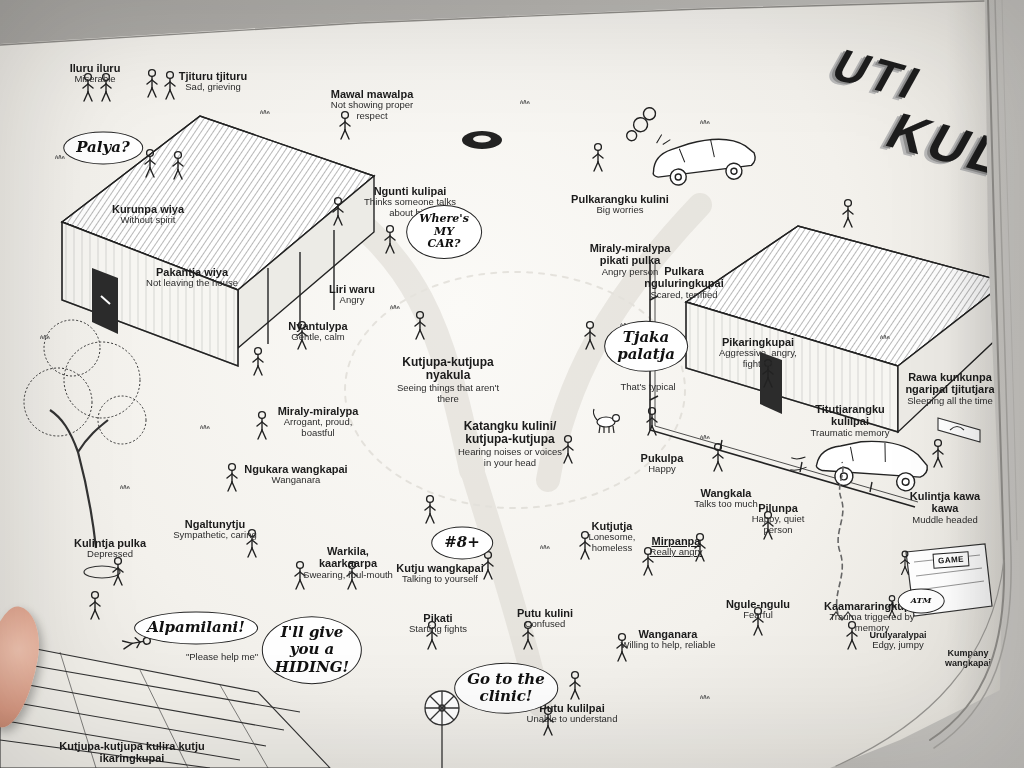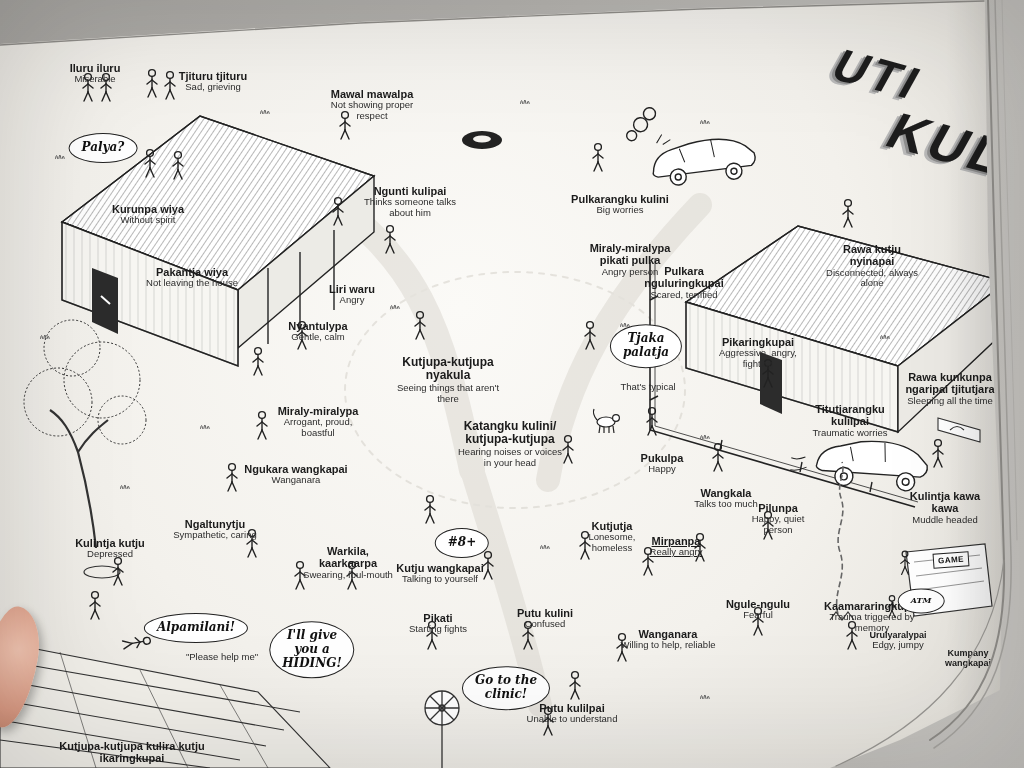--- a/index.html
+++ b/index.html
@@ -28,21 +28,21 @@
     text-align:center;color:#1b1b1b;line-height:1.12;
     font-size:11px;max-width:96px;width:max-content;
   }
   .label .term{font-weight:bold;}
   .label .gloss{font-size:9.5px;font-weight:normal;color:#2c2c2c;}
   
   .bubble{
     position:absolute;transform:translate(-50%,-50%);
     background:#fff;border:1.5px solid #232323;border-radius:50%;
     padding:7px 12px;font-family:"DejaVu Serif",serif;font-style:italic;
-    font-size:12px;font-weight:bold;color:#111;text-align:center;
+    font-size:15px;font-weight:bold;color:#111;text-align:center;
     white-space:pre-line;line-height:1.15;
   }
   .sign{
     position:absolute;transform:translate(-50%,-50%) rotate(-4deg);
     background:#fff;border:1.5px solid #222;padding:2px 4px;
     font-size:8px;font-weight:bold;color:#111;letter-spacing:.5px;
   }
   
   .title3d{position:absolute;left:826px;top:62px;transform:rotate(15deg);
     color:#1d1d1d;font-weight:bold;}
@@ -311,21 +311,21 @@
         </div>
         <div class="label" style="left: 296px; top: 463px; max-width: 110px;">
           <div class="term">Ngukara wangkapai</div>
           <div class="gloss">Wanganara</div>
         </div>
         <div class="label" style="left: 215px; top: 518px; max-width: 100px;">
           <div class="term">Ngaltunytju</div>
           <div class="gloss">Sympathetic, caring</div>
         </div>
         <div class="label" style="left: 110px; top: 537px;">
-          <div class="term">Kulintja kutju</div>
+          <div class="term">Kulintja pulka</div>
           <div class="gloss">Depressed</div>
         </div>
         <div class="label" style="left: 348px; top: 545px; max-width: 100px;">
           <div class="term">Warkila, kaarkaarpa</div>
           <div class="gloss">Swearing, foul-mouth</div>
         </div>
         <div class="label" style="left: 222px; top: 652px;">
           <div class="gloss">"Please help me"</div>
         </div>
         <div class="label" style="left: 132px; top: 740px; max-width: 150px;">
@@ -391,48 +391,47 @@
           <div class="gloss">Fearful</div>
         </div>
         <div class="label" style="left: 872px; top: 600px; max-width: 104px;">
           <div class="term">Kaamararingkupai</div>
           <div class="gloss">Trauma triggered by memory</div>
         </div>
         <div class="label" style="left: 572px; top: 702px; max-width: 92px;">
           <div class="term">Putu kulilpai</div>
           <div class="gloss">Unable to understand</div>
         </div>
-        <div class="label" style="left: 872px; top: 243px; max-width: 104px;">
-          <div class="term">Rawa kutju nyinapai</div>
-          <div class="gloss">Disconnected, always alone</div>
-        </div>
         <div class="label" style="left: 758px; top: 336px; max-width: 92px;">
           <div class="term">Pikaringkupai</div>
           <div class="gloss">Aggressive, angry, fighting</div>
         </div>
         <div class="label" style="left: 950px; top: 371px; max-width: 100px;">
           <div class="term">Rawa kunkunpa ngaripai tjitutjara</div>
           <div class="gloss">Sleeping all the time</div>
         </div>
         <div class="label" style="left: 850px; top: 403px; max-width: 96px;">
           <div class="term">Titutjarangku kulilpai</div>
-          <div class="gloss">Traumatic worries</div>
+          <div class="gloss">Traumatic memory</div>
         </div>
         <div class="label" style="left: 945px; top: 490px; max-width: 80px;">
           <div class="term">Kulintja kawa kawa</div>
           <div class="gloss">Muddle headed</div>
         </div>
         <div class="label" style="left: 898px; top: 630px; max-width: 80px; font-size: 9px;">
           <div class="term">Urulyaralypai</div>
           <div class="gloss">Edgy, jumpy</div>
         </div>
         <div class="label" style="left: 968px; top: 648px; max-width: 70px; font-size: 9px;">
           <div class="term">Kumpany wangkapai</div>
         </div>
         <div class="bubble" style="left: 103px; top: 148px;">Palya?</div>
+        <div class="bubble" style="left: 444px; top: 232px; font-size: 11px;">Where's
+MY
+CAR?</div>
         <div class="bubble" style="left: 646px; top: 346px;">Tjaka
 palatja</div>
         <div class="bubble" style="left: 196px; top: 628px;">Alpamilani!</div>
         <div class="bubble" style="left: 312px; top: 650px;">I'll give
 you a
 HIDING!</div>
         <div class="bubble" style="left: 462px; top: 543px;">#8+</div>
         <div class="bubble" style="left: 506px; top: 688px;">Go to the
 clinic!</div>
         <div class="bubble" style="left: 921px; top: 601px; font-size: 8px;">ATM</div>

